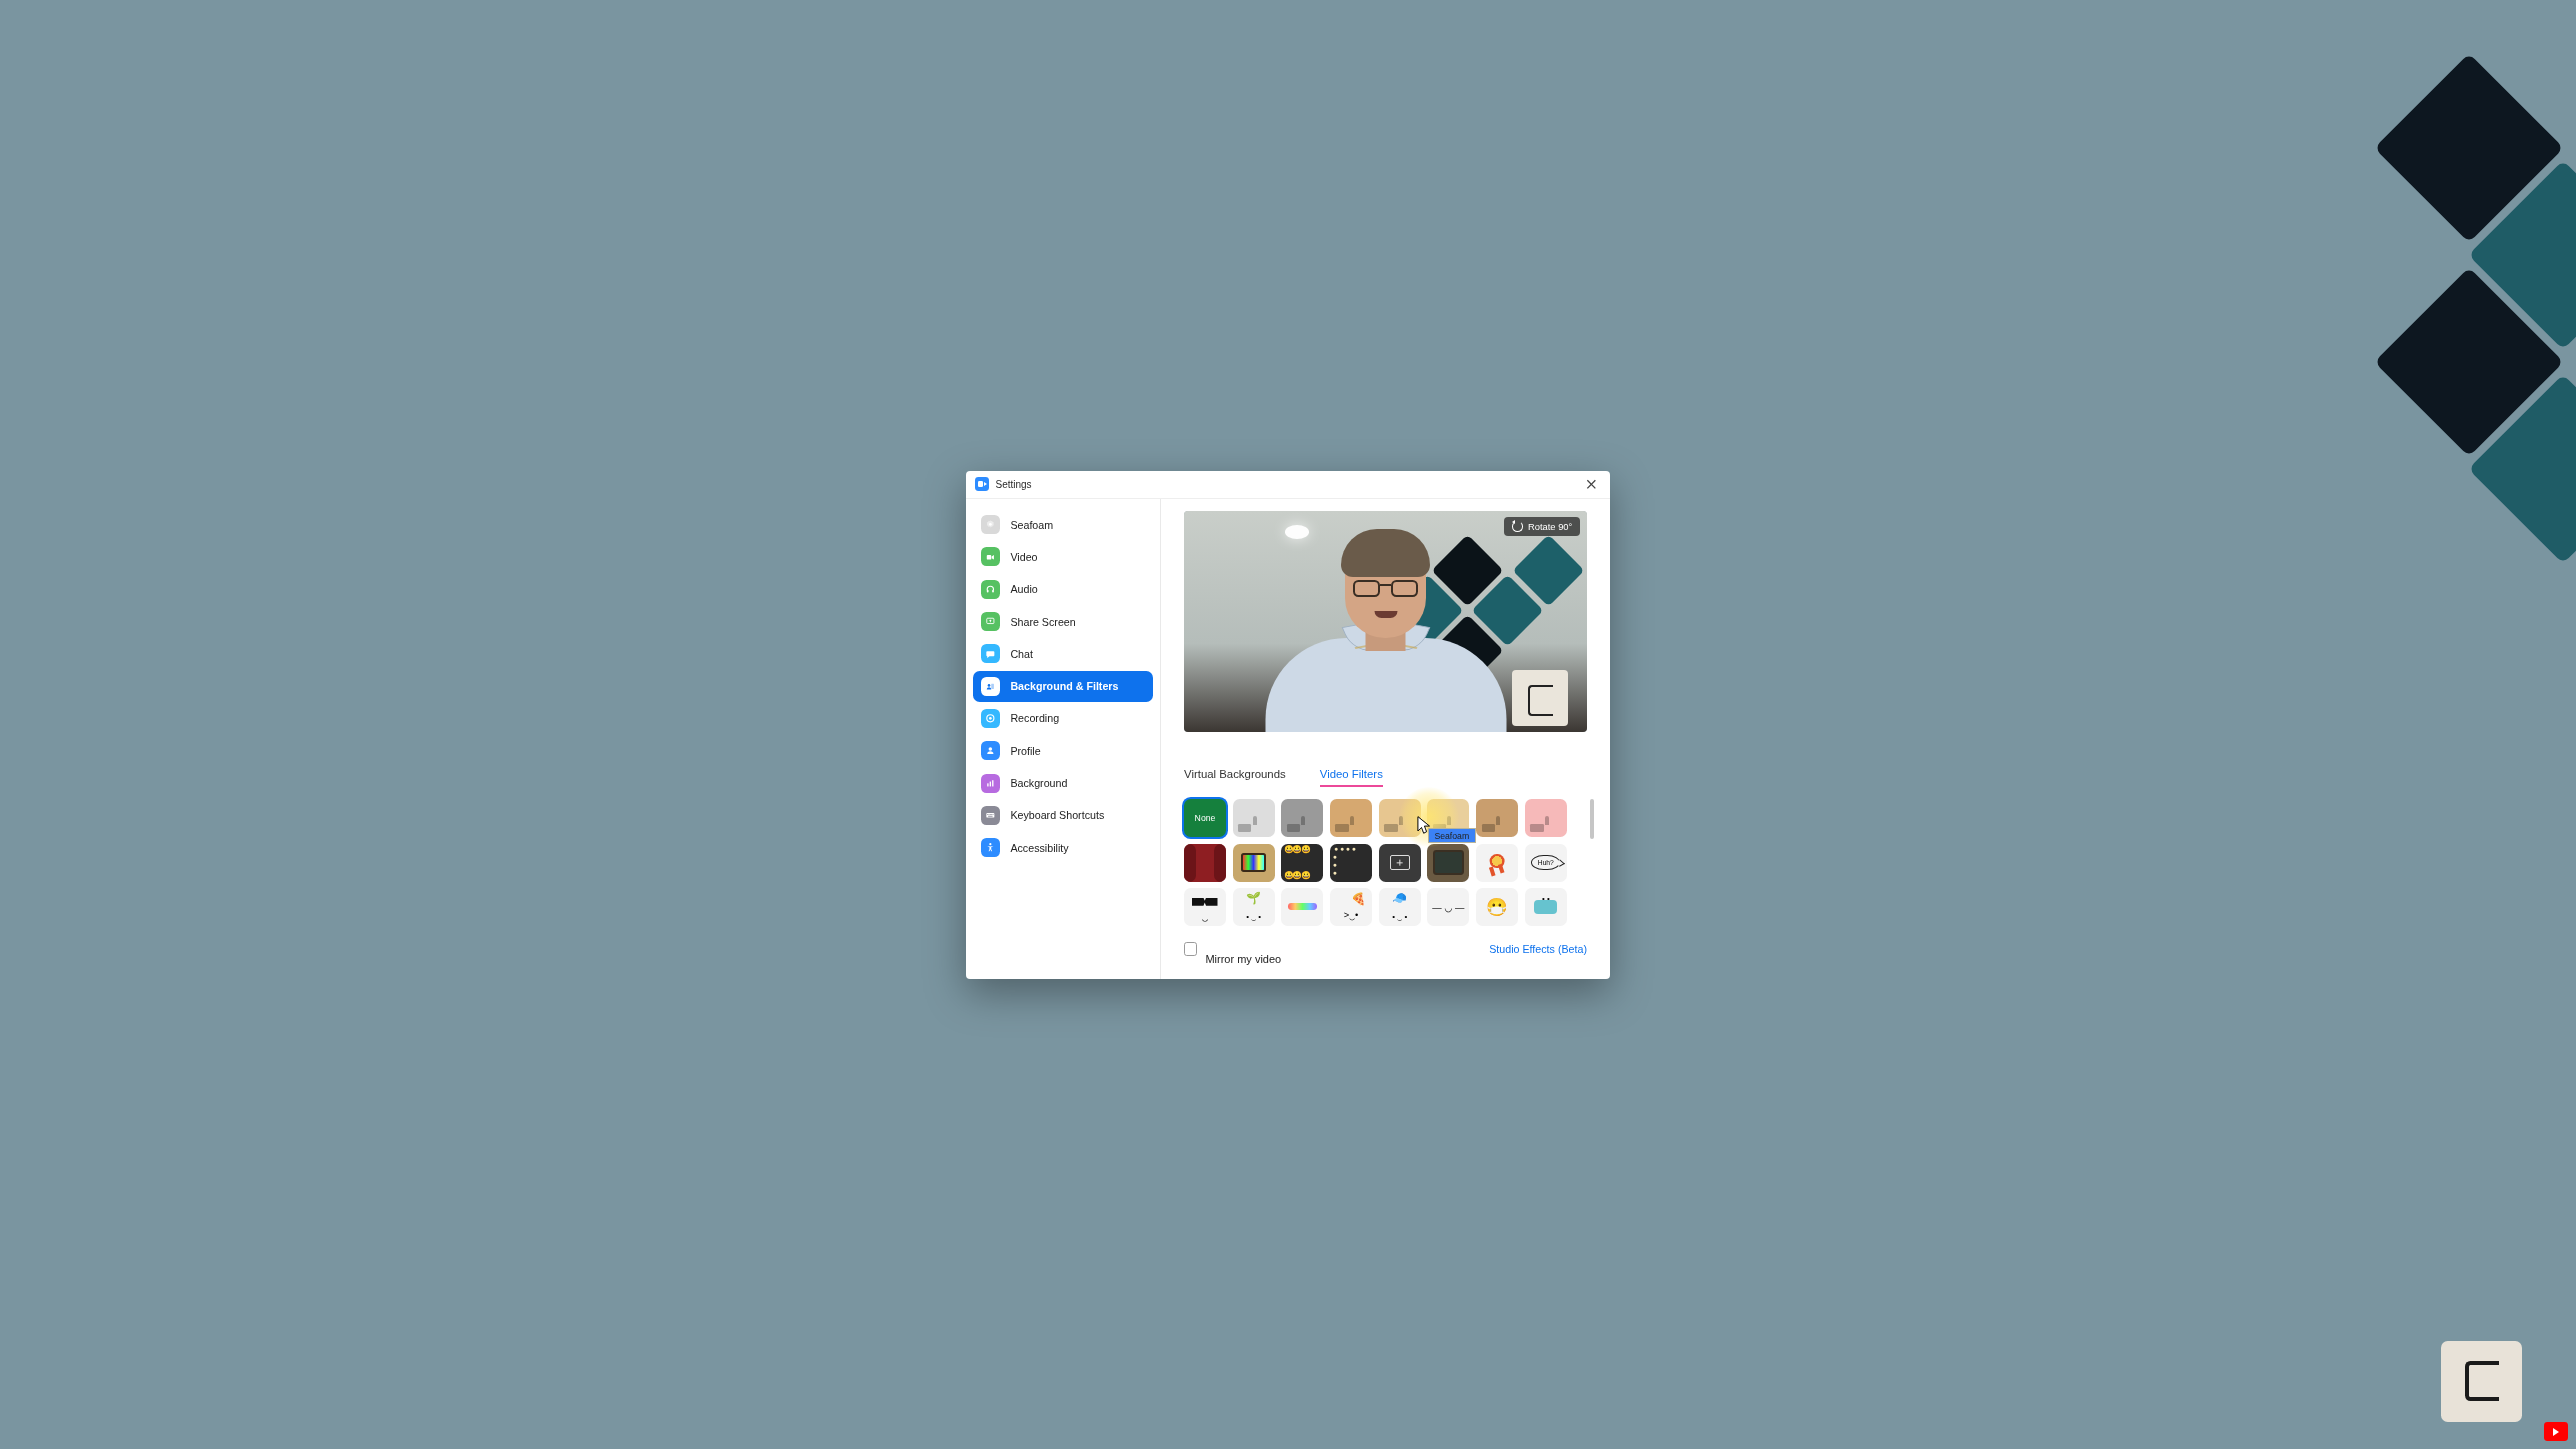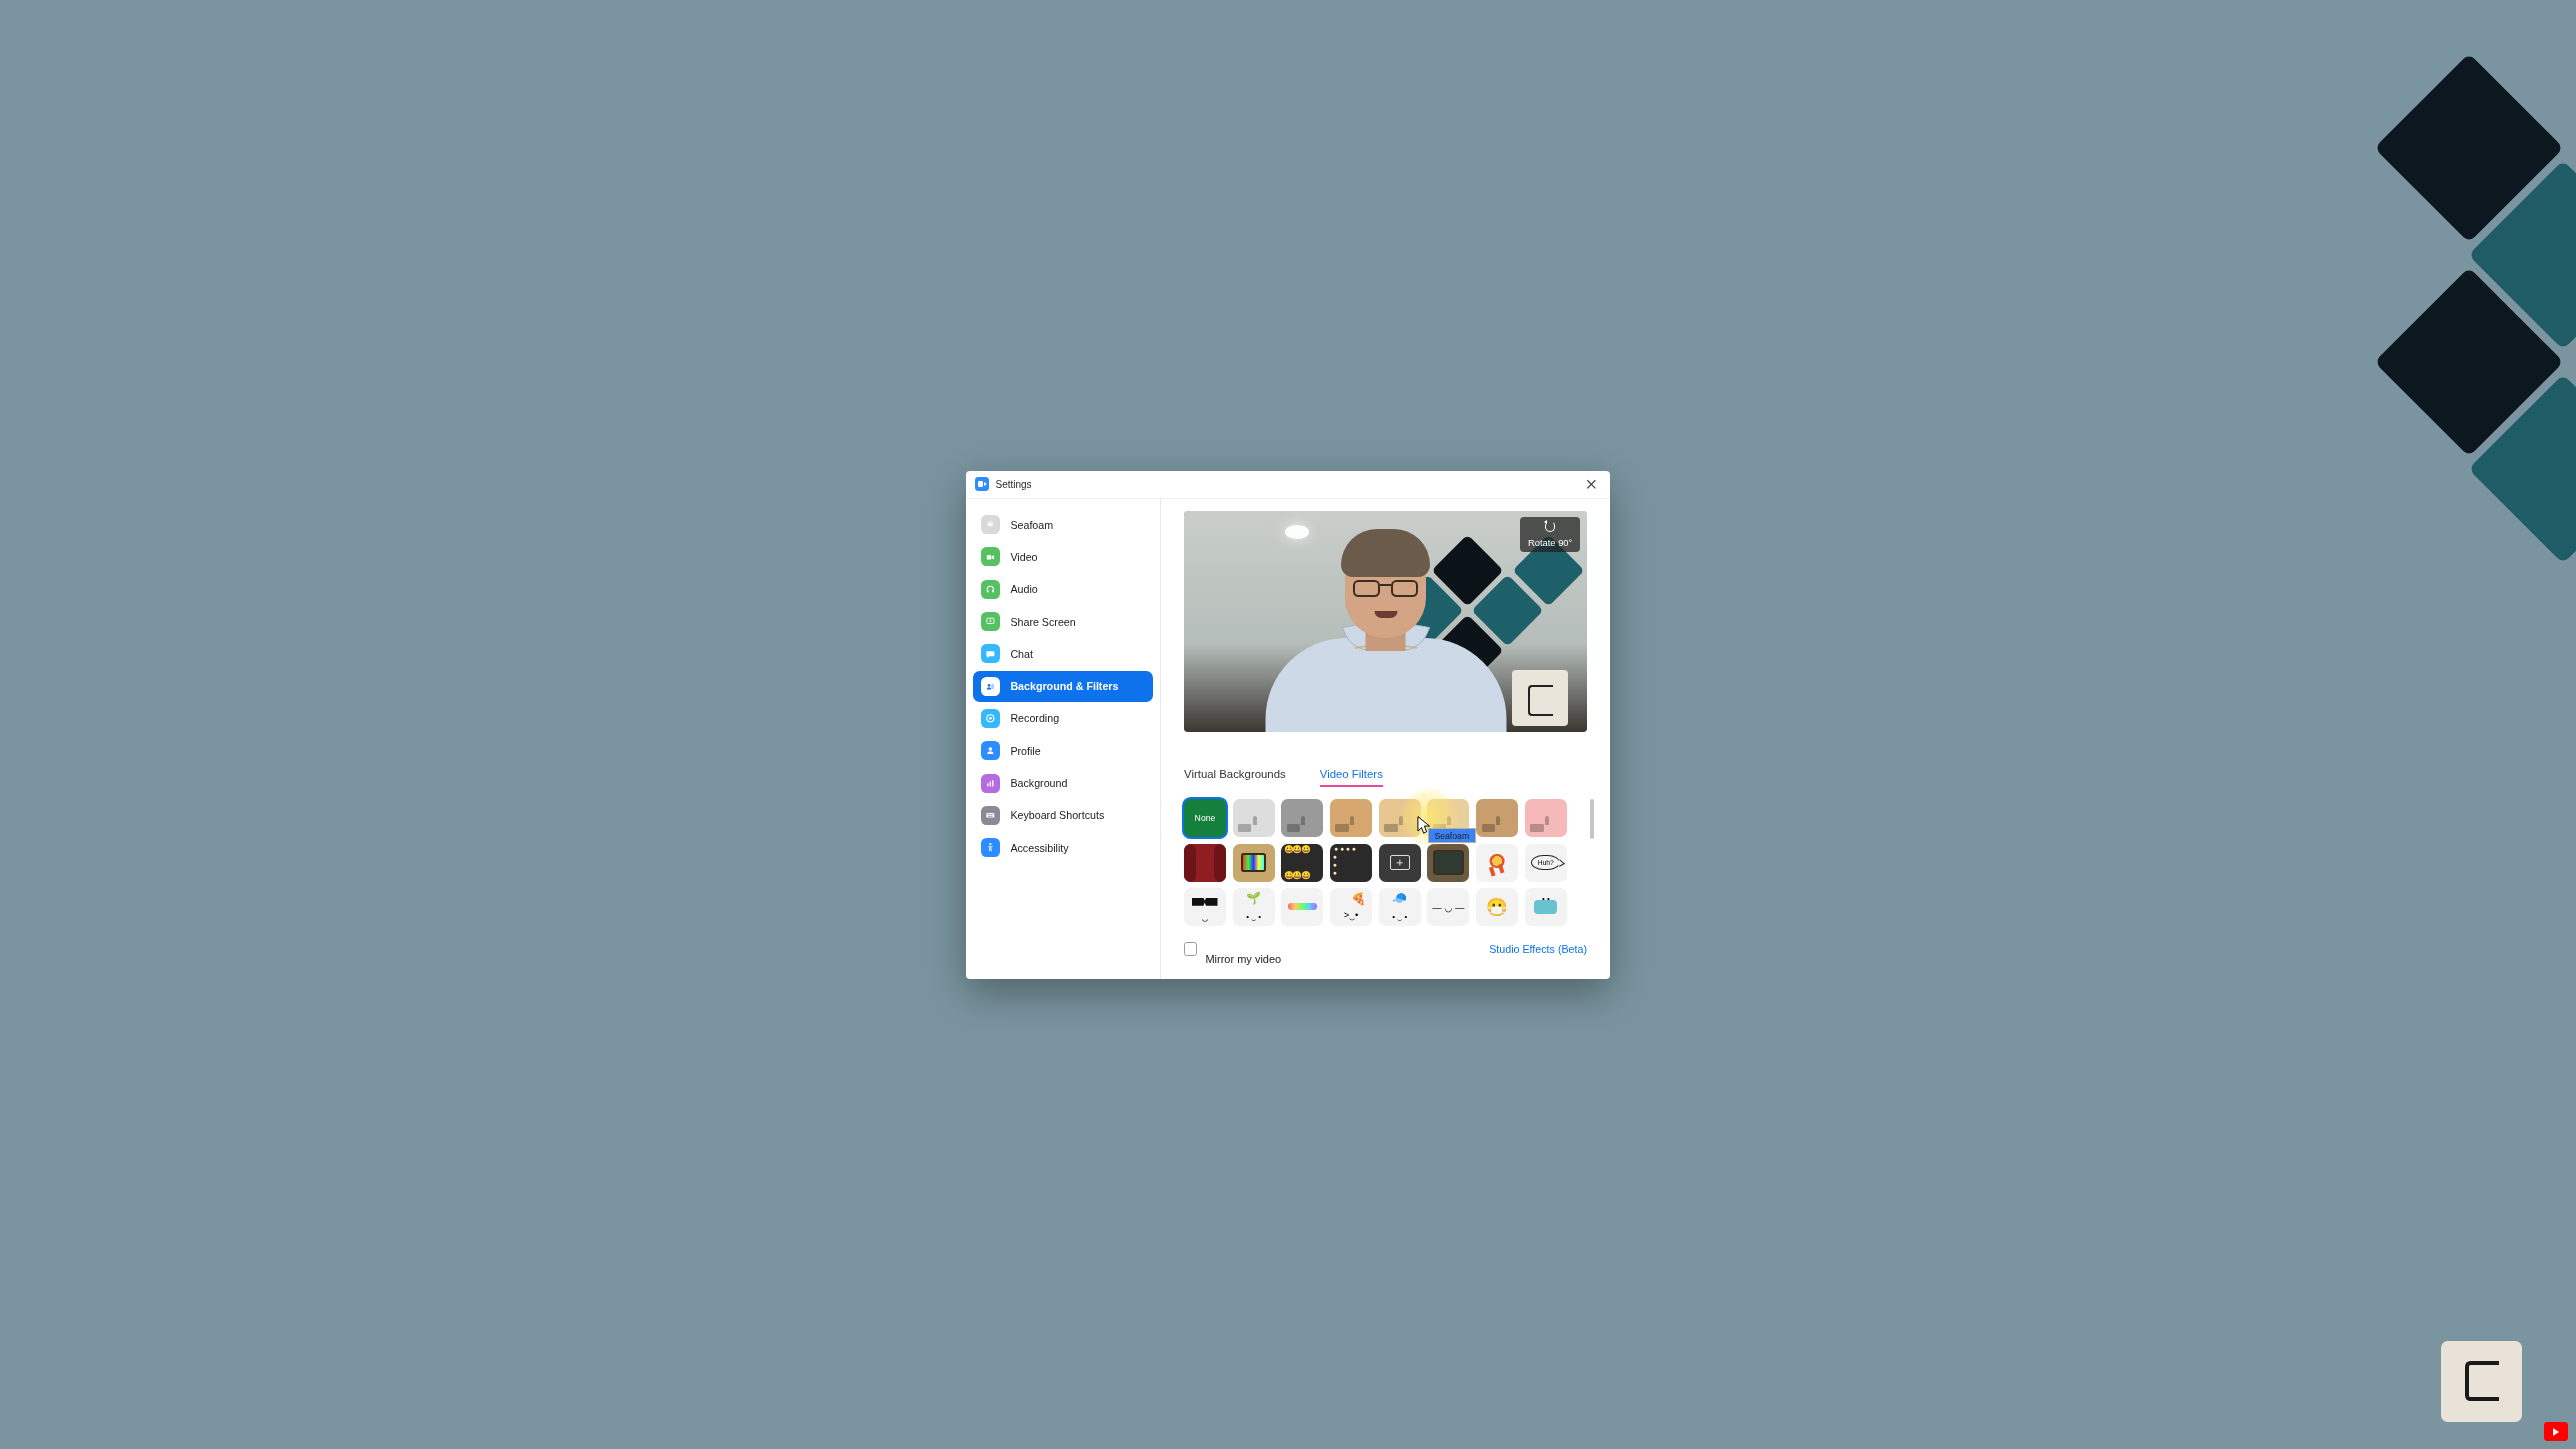--- a/index.html
+++ b/index.html
@@ -283,21 +283,20 @@
 .rotate-btn {
   position: absolute;
   top: 6.7px; right: 6.7px;
   background: rgba(30,30,30,.72);
   color: #fff;
   font-size: 9.4px;
   padding: 4px 8px;
   border-radius: 4px;
   display: flex; align-items: center; gap: 5.4px;
   cursor: pointer;
-  flex-direction: column;
 }
 .rotate-icon {
   width: 10.7px; height: 10.7px;
   border: 1.3px solid #fff;
   border-top-color: transparent;
   border-radius: 50%;
   position: relative;
 }
 .rotate-icon::after {
   content:""; position:absolute;

